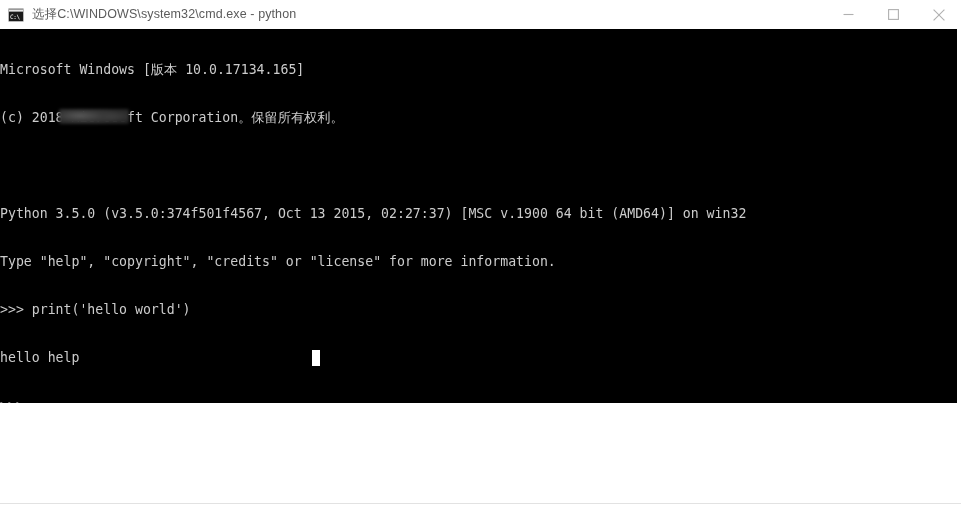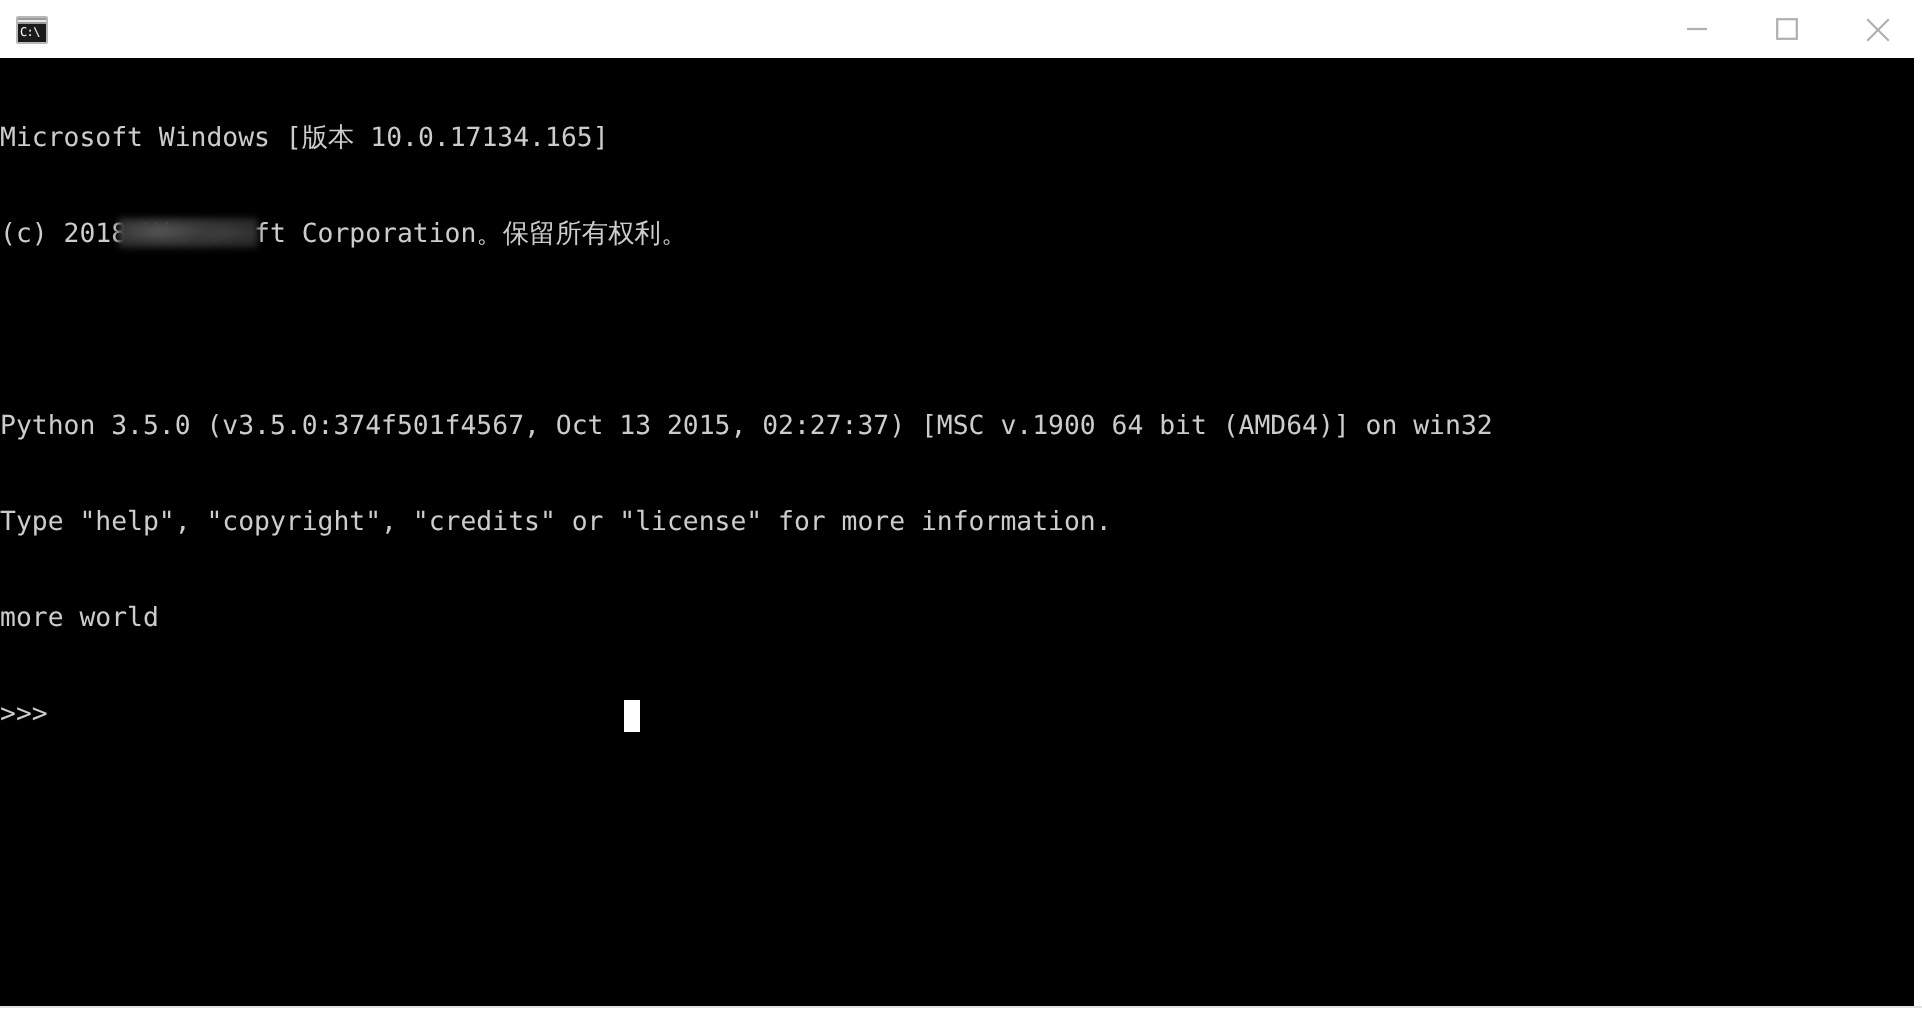--- a/index.html
+++ b/index.html
@@ -99,21 +99,21 @@
   }
   .tb-btn svg { display: block; }
   .tb-glyph { stroke: #b0b0b0; stroke-width: 1.1; fill: none; }
 
   
   #console {
     position: absolute;
     left: 0;
     top: 29px;
     width: 957px;
-    height: 474px;
+    height: 374px;
     background: #000000;
     overflow: hidden;
   }
   #console-lines {
     position: absolute;
     left: 0;
     top: 1px;
     width: 100%;
     font-family: "DejaVu Sans Mono", "Liberation Mono", monospace;
     font-size: 13.2px;
@@ -175,20 +175,21 @@
 <body>
 
 <div id="window">
 
   <div id="titlebar">
     <div id="titlebar-left">
       <div id="app-icon">
         <div class="icon-titlestrip"></div>
         <div class="icon-body">C:\</div>
       </div>
+      <div id="title-text">选择C:\WINDOWS\system32\cmd.exe - python</div>
     </div>
 
     <div id="titlebar-buttons">
       <div class="tb-btn">
         <svg width="11" height="11" viewBox="0 0 11 11">
           <line class="tb-glyph" x1="0.5" y1="5.5" x2="10.5" y2="5.5"></line>
         </svg>
       </div>
       <div class="tb-btn">
         <svg width="11" height="11" viewBox="0 0 11 11">
@@ -204,21 +205,22 @@
     </div>
   </div>
 
   <div id="console">
     <div id="console-lines">
       <div class="cline">Microsoft Windows [版本 10.0.17134.165]</div>
       <div class="cline">(c) 2018 Microsoft Corporation。保留所有权利。</div>
       <div class="cline"></div>
       <div class="cline">Python 3.5.0 (v3.5.0:374f501f4567, Oct 13 2015, 02:27:37) [MSC v.1900 64 bit (AMD64)] on win32</div>
       <div class="cline">Type "help", "copyright", "credits" or "license" for more information.</div>
-      <div class="cline">more world</div>
+      <div class="cline">&gt;&gt;&gt; print('hello world')</div>
+      <div class="cline">hello help</div>
       <div class="cline">&gt;&gt;&gt;</div>
     </div>
 
     <div id="redaction"></div>
     <div id="cursor"></div>
   </div>
 
   <div id="right-edge"></div>
   <div id="bottom-edge"></div>
 </div>

